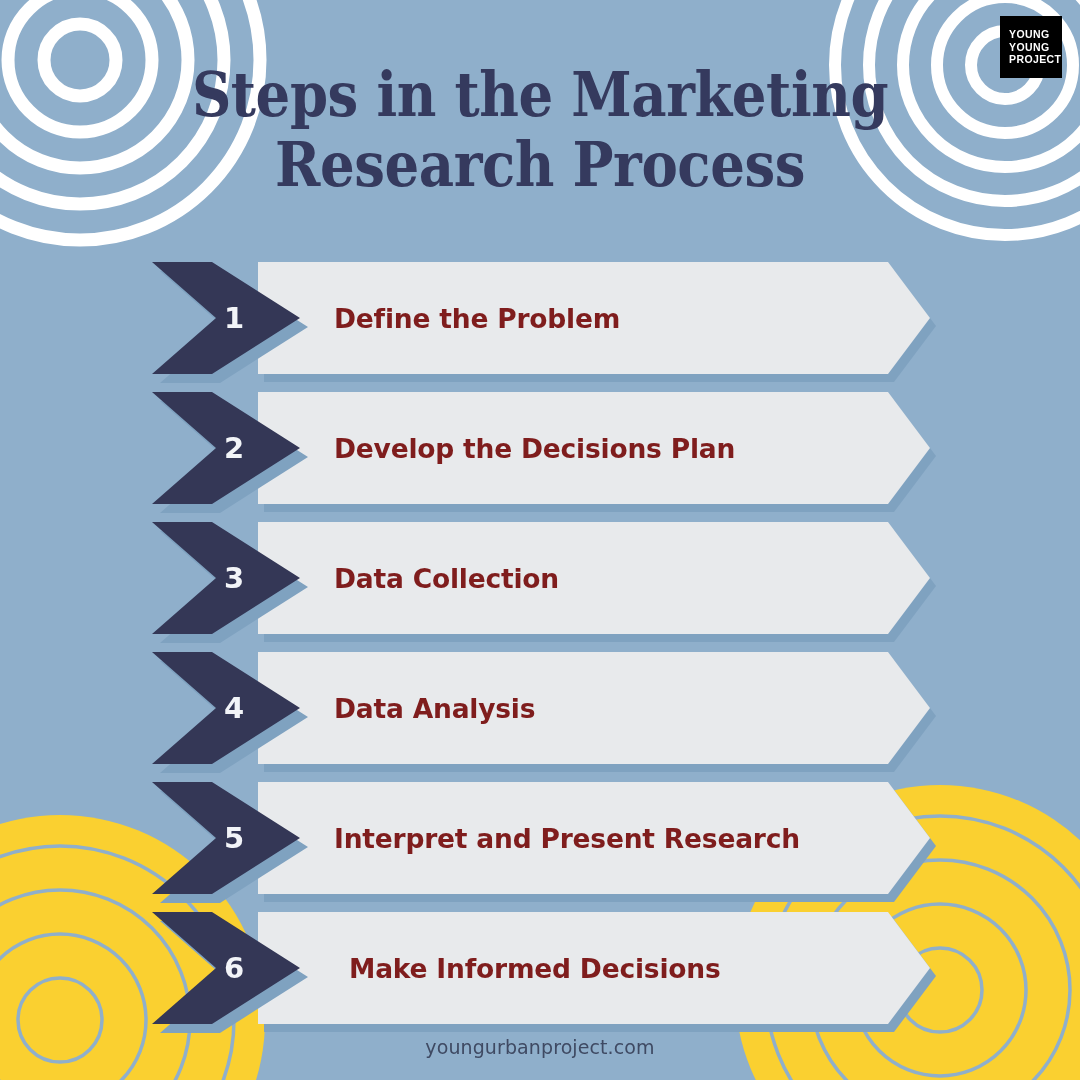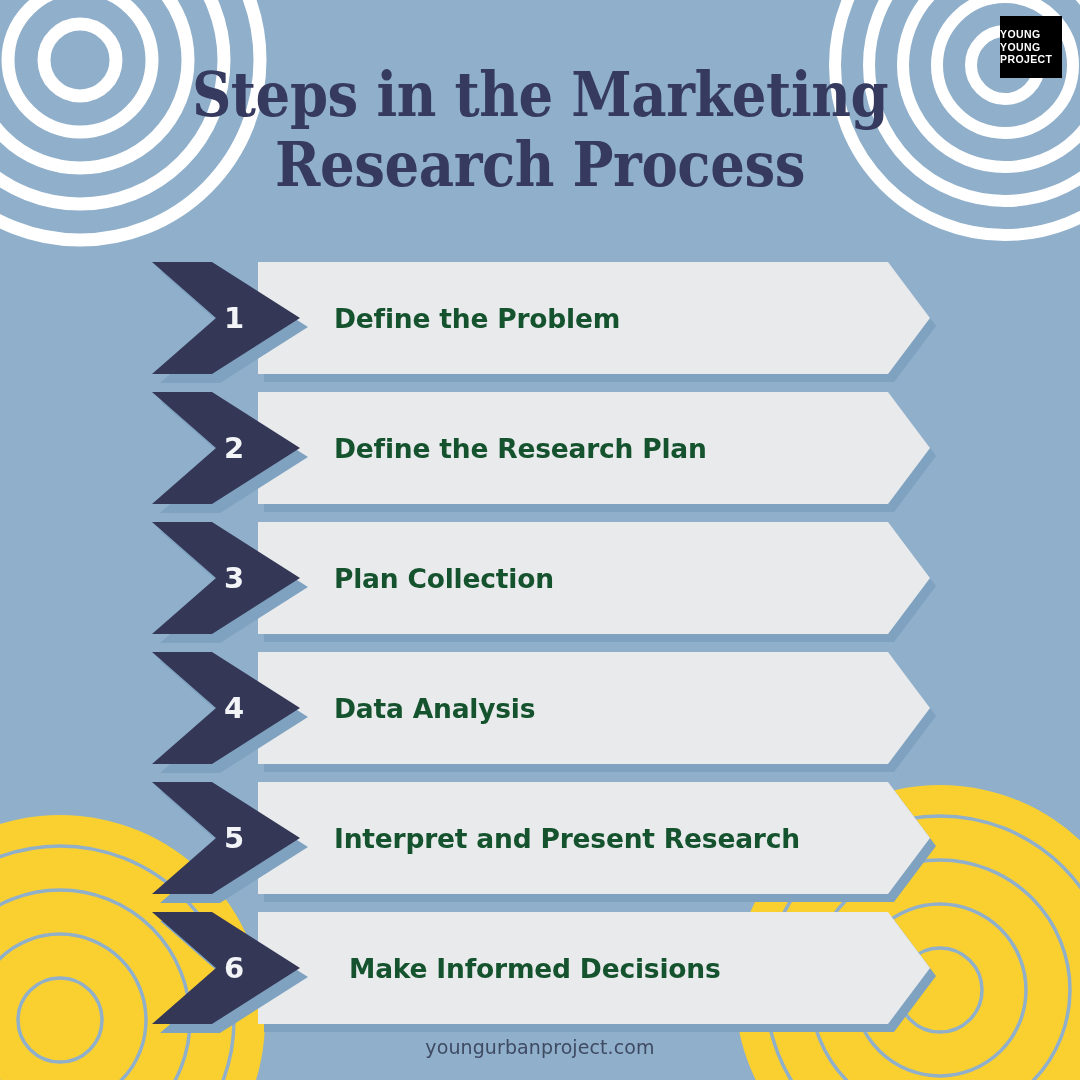--- a/index.html
+++ b/index.html
@@ -33,20 +33,21 @@
   .logo-box {
     position: absolute;
     top: 16px;
     right: 18px;
     width: 62px;
     height: 62px;
     background: #000000;
     display: flex;
     flex-direction: column;
     justify-content: center;
+    padding-left: 9px;
     box-sizing: border-box;
     z-index: 6;
   }
   .logo-line {
     color: #ffffff;
     font-family: "Liberation Sans", sans-serif;
     font-weight: bold;
     font-size: 10.5px;
     letter-spacing: 0.4px;
     line-height: 12.5px;
@@ -131,21 +132,21 @@
     z-index: 3;
   }
 
   .step-label {
     position: absolute;
     top: 0;
     left: 334px;
     height: 112px;
     display: flex;
     align-items: center;
-    color: #14532d;
+    color: #7f1d1d;
     font-family: "DejaVu Sans", sans-serif;
     font-weight: bold;
     font-size: 26.5px;
     letter-spacing: -0.2px;
     z-index: 3;
     white-space: nowrap;
   }
   .step-row.indented .step-label { left: 341px; margin-left: 8px; }
 
   
@@ -226,29 +227,29 @@
         <div class="chev"></div>
         <div class="step-num">1</div>
         <div class="step-label">Define the Problem</div>
       </div>
       <div class="step-row">
         <div class="panel-shadow"></div>
         <div class="panel"></div>
         <div class="chev-shadow"></div>
         <div class="chev"></div>
         <div class="step-num">2</div>
-        <div class="step-label">Define the Research Plan</div>
+        <div class="step-label">Develop the Decisions Plan</div>
       </div>
       <div class="step-row">
         <div class="panel-shadow"></div>
         <div class="panel"></div>
         <div class="chev-shadow"></div>
         <div class="chev"></div>
         <div class="step-num">3</div>
-        <div class="step-label">Plan Collection</div>
+        <div class="step-label">Data Collection</div>
       </div>
       <div class="step-row">
         <div class="panel-shadow"></div>
         <div class="panel"></div>
         <div class="chev-shadow"></div>
         <div class="chev"></div>
         <div class="step-num">4</div>
         <div class="step-label">Data Analysis</div>
       </div>
       <div class="step-row">

